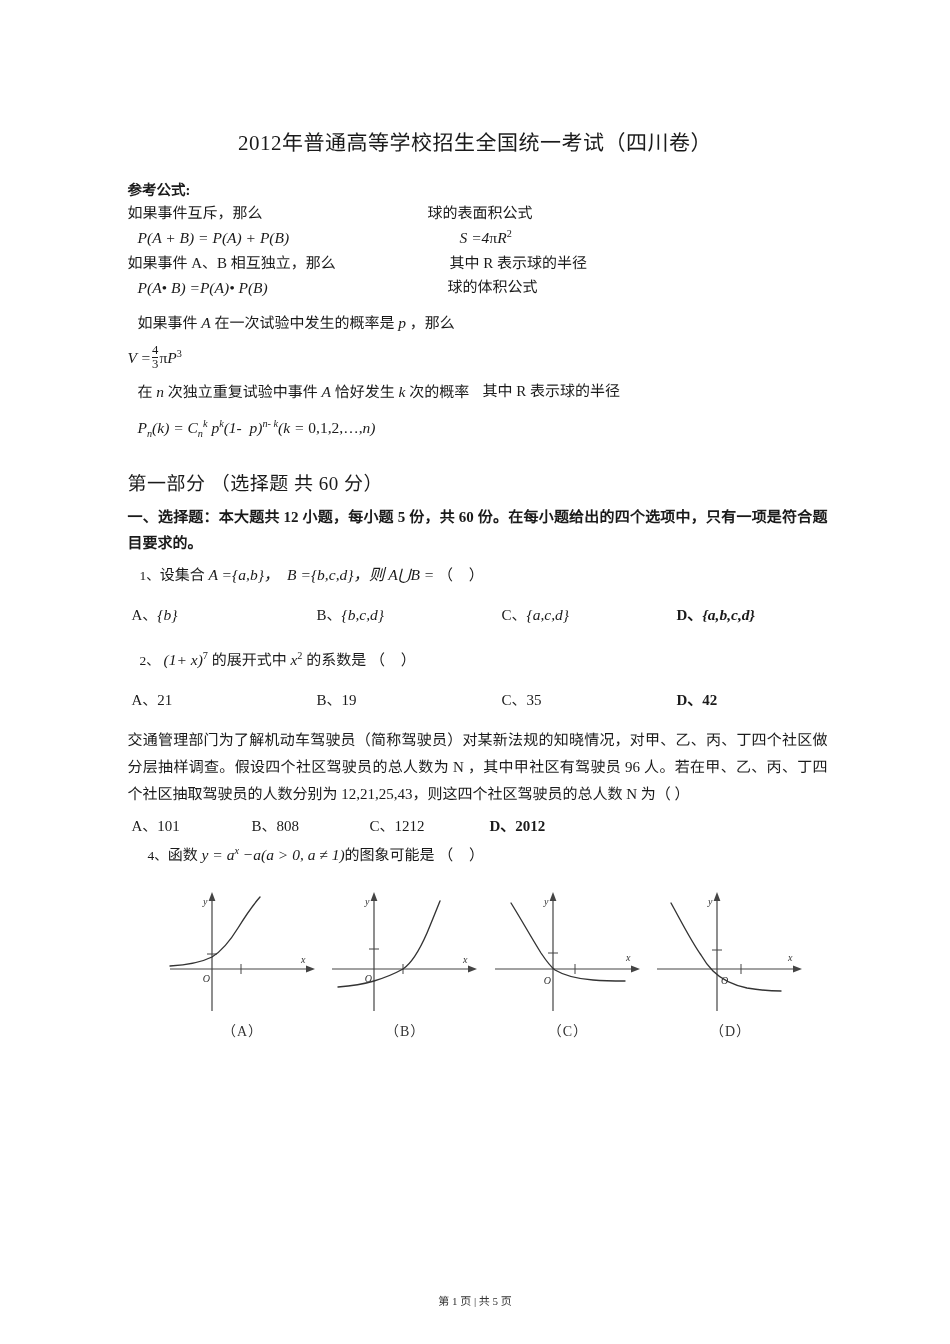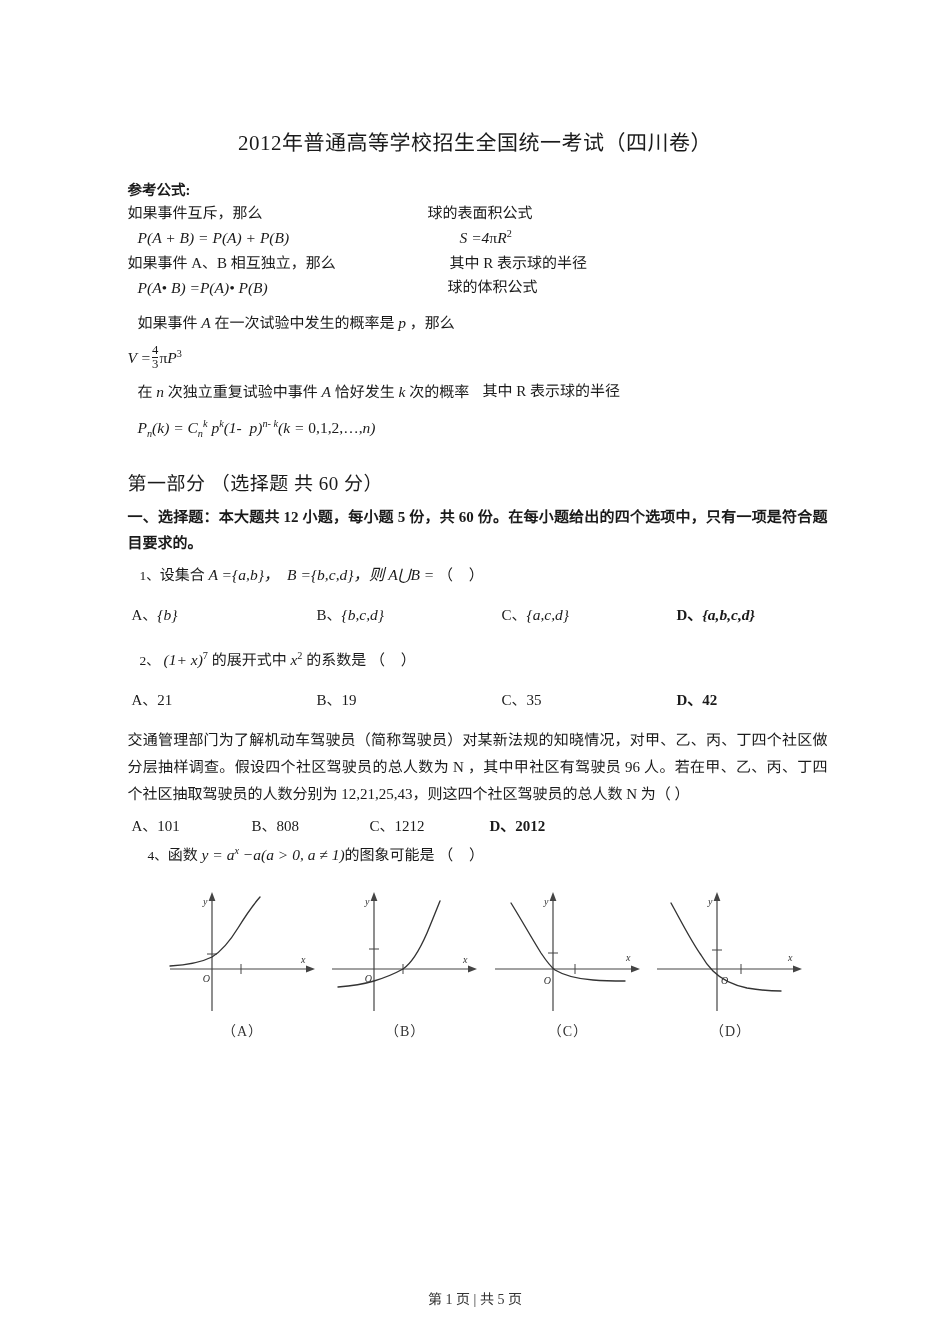--- a/index.html
+++ b/index.html
@@ -142,21 +142,21 @@
     font-family: "Liberation Serif", "DejaVu Serif", serif;
     color: #333;
   }
   
   .footer {
     position: absolute;
     left: 0;
     right: 0;
     bottom: 36px;
     text-align: center;
-    font-size: 14px;
+    font-size: 11px;
     color: #333;
   }
 </style>
 </head>
 <body>
 
 <div class="page">
 
   <div class="doc-title">2012年普通高等学校招生全国统一考试（四川卷）</div>
 

